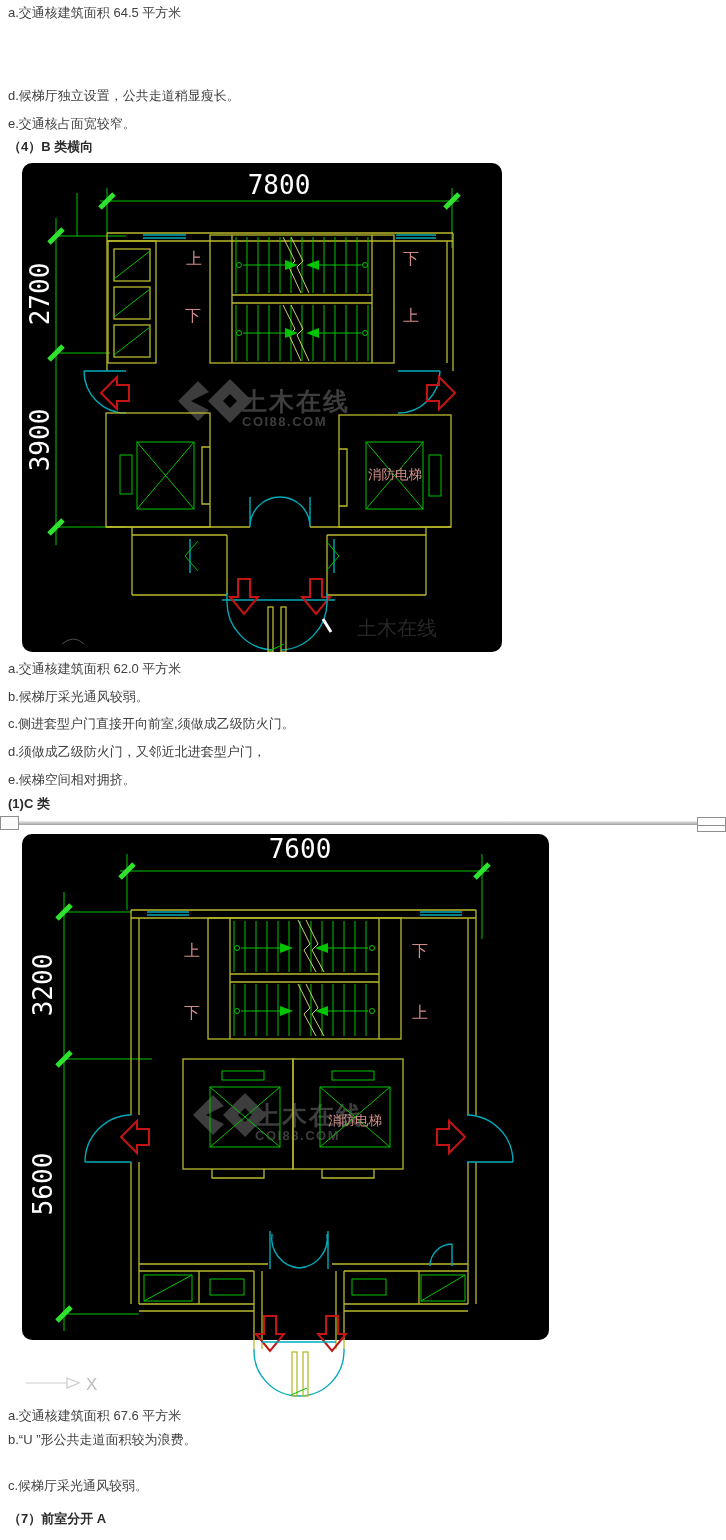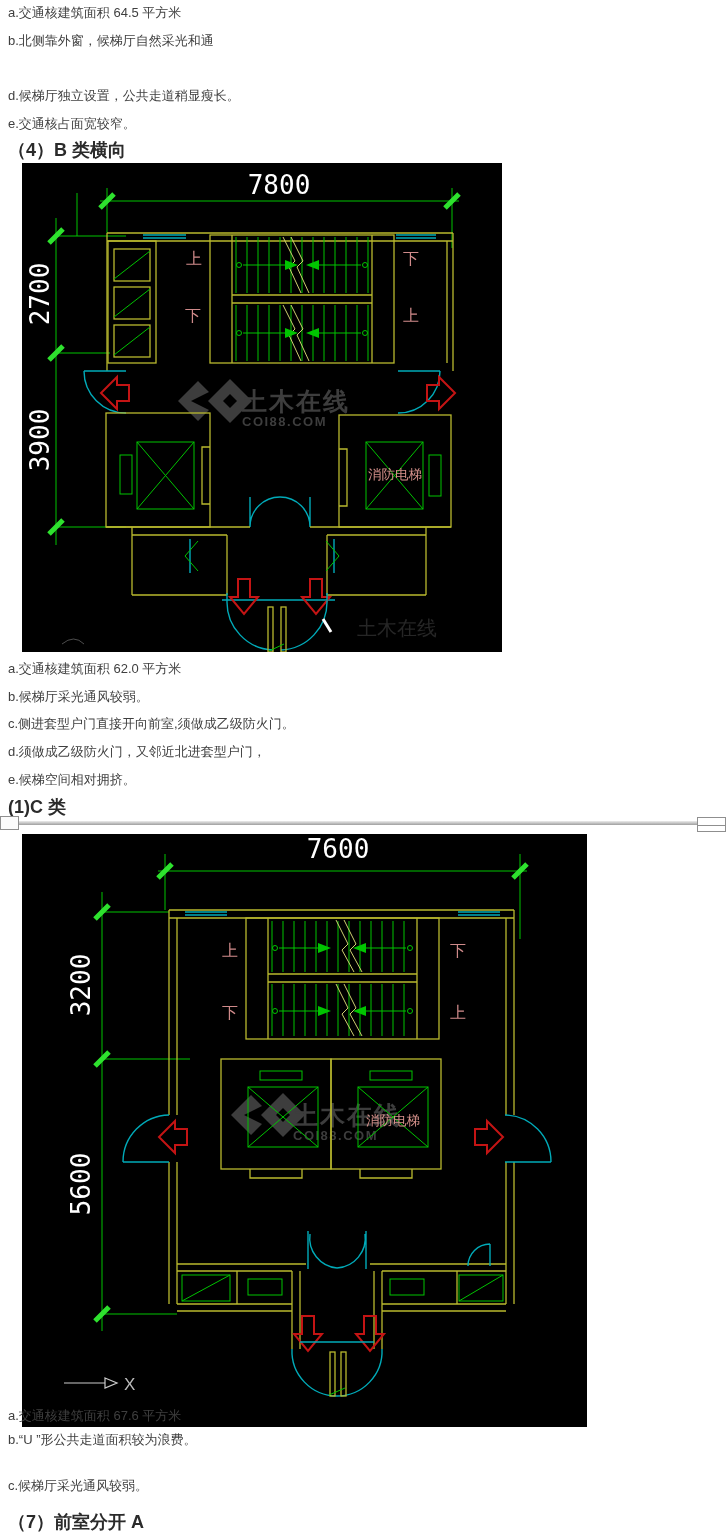--- a/index.html
+++ b/index.html
@@ -1,21 +1,21 @@
 <!DOCTYPE html>
 <html><head>
 <meta charset="utf-8">
 <style>
   html,body{margin:0;padding:0;background:#fff;}
   #screen{position:relative;width:726px;height:1540px;background:#ffffff;overflow:hidden;
           font-family:"Liberation Sans","DejaVu Sans",sans-serif;}
   .tl{position:absolute;left:8px;font-size:13px;color:#3f3f3f;white-space:nowrap;line-height:20px;}
-  .hd{position:absolute;left:8px;font-size:18px;color:#2b2b2b;font-weight:bold;white-space:nowrap;}
+  .hd{position:absolute;left:8px;font-size:13px;color:#2b2b2b;font-weight:bold;white-space:nowrap;}
   .lnk{color:#3344cc;text-decoration:underline;cursor:pointer;}
-  .cadimg{position:absolute;background:#000;}
+  .cadimg{position:absolute;background:#000;border-radius:10px;}
   
   .sg{stroke:#00c400;fill:none;stroke-width:1;}
   .sgk{stroke:#2ee22e;stroke-width:5;fill:none;}
   .sy{stroke:#b9b92e;fill:none;stroke-width:1.3;}
   .sc{stroke:#00aab8;fill:none;stroke-width:1.4;}
   .sr{stroke:#c41414;fill:none;stroke-width:2;}
   .sgf{fill:#00c400;stroke:none;}
   .sbrk{stroke:#cfcf70;fill:none;stroke-width:1;}
   .dimt{fill:#ffffff;font-family:"DejaVu Sans Mono","Liberation Mono",monospace;font-size:26px;}
   .cjk{fill:#cf8a8a;font-size:16px;font-family:"DejaVu Sans",sans-serif;}
@@ -25,21 +25,20 @@
            background:linear-gradient(#ececec,#9f9f9f);}
   .hndl{position:absolute;border:1px solid #8f8f8f;background:#fbfbfb;box-sizing:border-box;}
   .hndl-inner{position:absolute;left:0;top:50%;width:100%;border-top:1px solid #8f8f8f;}
 </style>
 </head>
 <body>
 
 <div id="screen">
 
   <div class="tl" style="top:3px">a.交通核建筑面积 64.5 平方米</div>
-  <div class="tl" style="top:31px">b.北侧靠外窗，候梯厅自然采光和通</div>
   <div class="tl" style="top:86px">d.候梯厅独立设置，公共走道稍显瘦长。</div>
   <div class="tl" style="top:114px">e.交通核占面宽较窄。</div>
   <div class="hd" style="top:138px">（4）B 类横向</div>
 
   <div class="cadimg" style="left:22px;top:163px;width:480px;height:489px;">
     <svg width="480" height="489" viewBox="0 0 480 489">
 
       <g>
         <path class="sg" d="M78 38H437 M85 25V70 M430 25V85 M55 30V73 M34 55V382 M34 73H104 M34 190H88 M34 364H104"></path>
         <path class="sgk" d="M78 45L92 31 M423 45L437 31 M27 80L41 66 M27 197L41 183 M27 371L41 357"></path>
@@ -135,21 +134,21 @@
   <div class="tl" style="top:742px">d.须做成乙级防火门，又邻近北进套型户门，</div>
   <div class="tl" style="top:770px">e.候梯空间相对拥挤。</div>
   <div class="hd" style="top:795px">(1)C 类</div>
 
   <div class="divline"></div>
   <div class="hndl" style="left:0;top:816px;width:19px;height:14px;"></div>
   <div class="hndl" style="left:697px;top:817px;width:29px;height:15px;background:#ffffff;">
     <div class="hndl-inner"></div>
   </div>
 
-  <div class="cadimg" style="left:22px;top:834px;width:527px;height:593px;padding-left:38px;">
+  <div class="cadimg" style="left:22px;top:834px;width:527px;height:506px;">
     <svg width="527" height="567" viewBox="0 0 527 567">
 
       <g>
         <path class="sg" d="M98 37H467 M105 20V76 M460 20V105 M42 58V497 M42 78H109 M42 225H130 M42 480H117"></path>
         <path class="sgk" d="M98 44L112 30 M453 44L467 30 M35 85L49 71 M35 232L49 218 M35 487L49 473"></path>
         <text class="dimt" x="278" y="24" text-anchor="middle" font-size="27">7600</text>
         <text class="dimt" transform="translate(30 151) rotate(-90)" text-anchor="middle">3200</text>
         <text class="dimt" transform="translate(30 350) rotate(-90)" text-anchor="middle">5600</text>
       </g>
 

